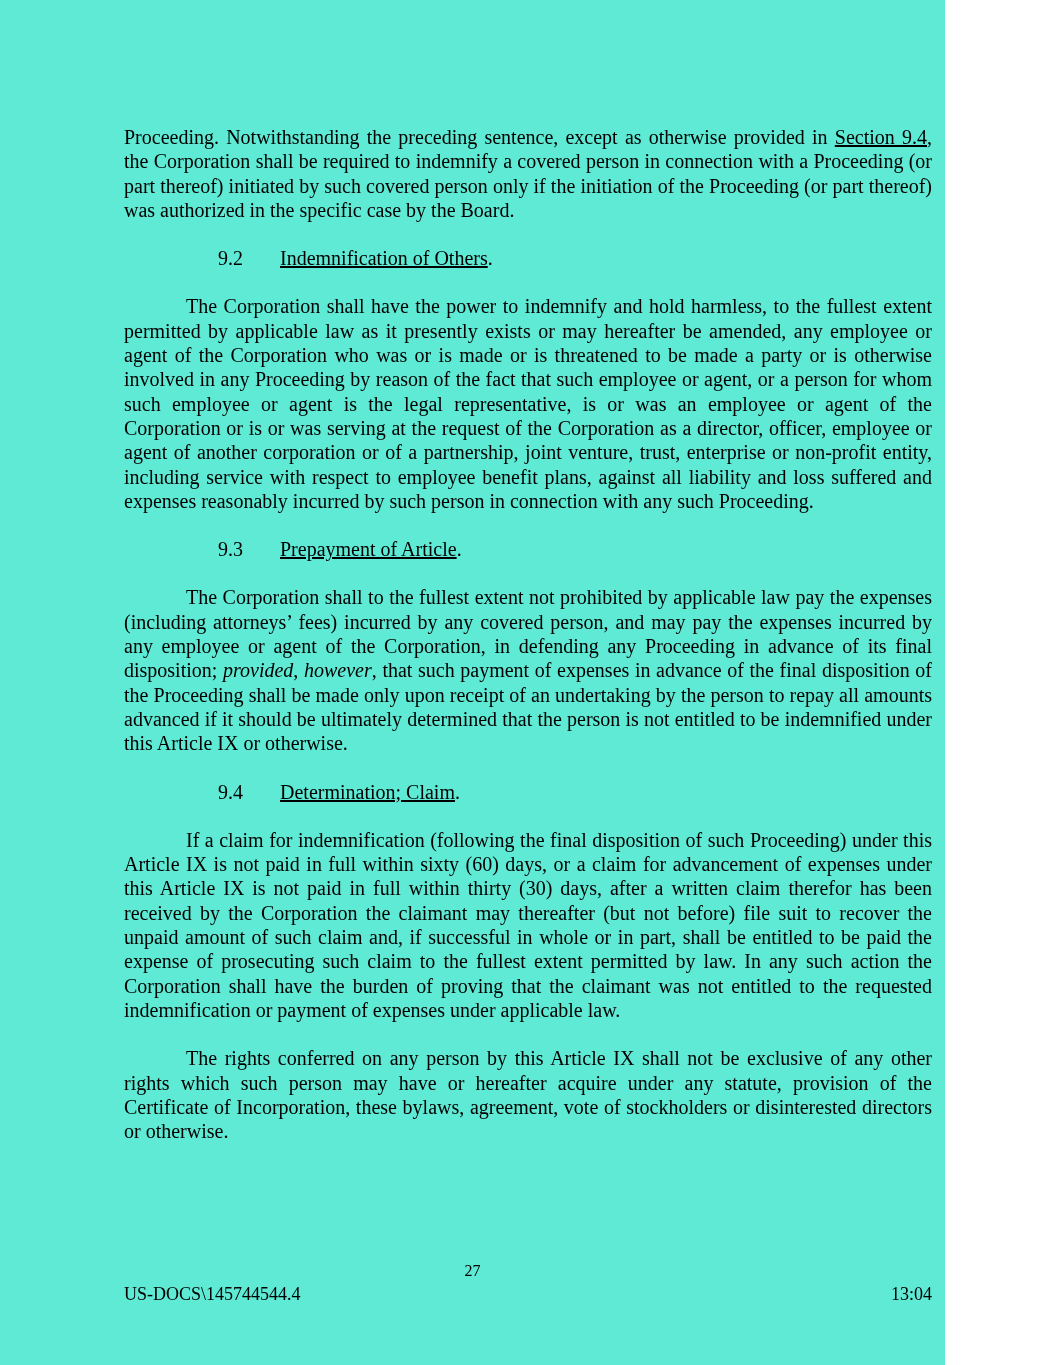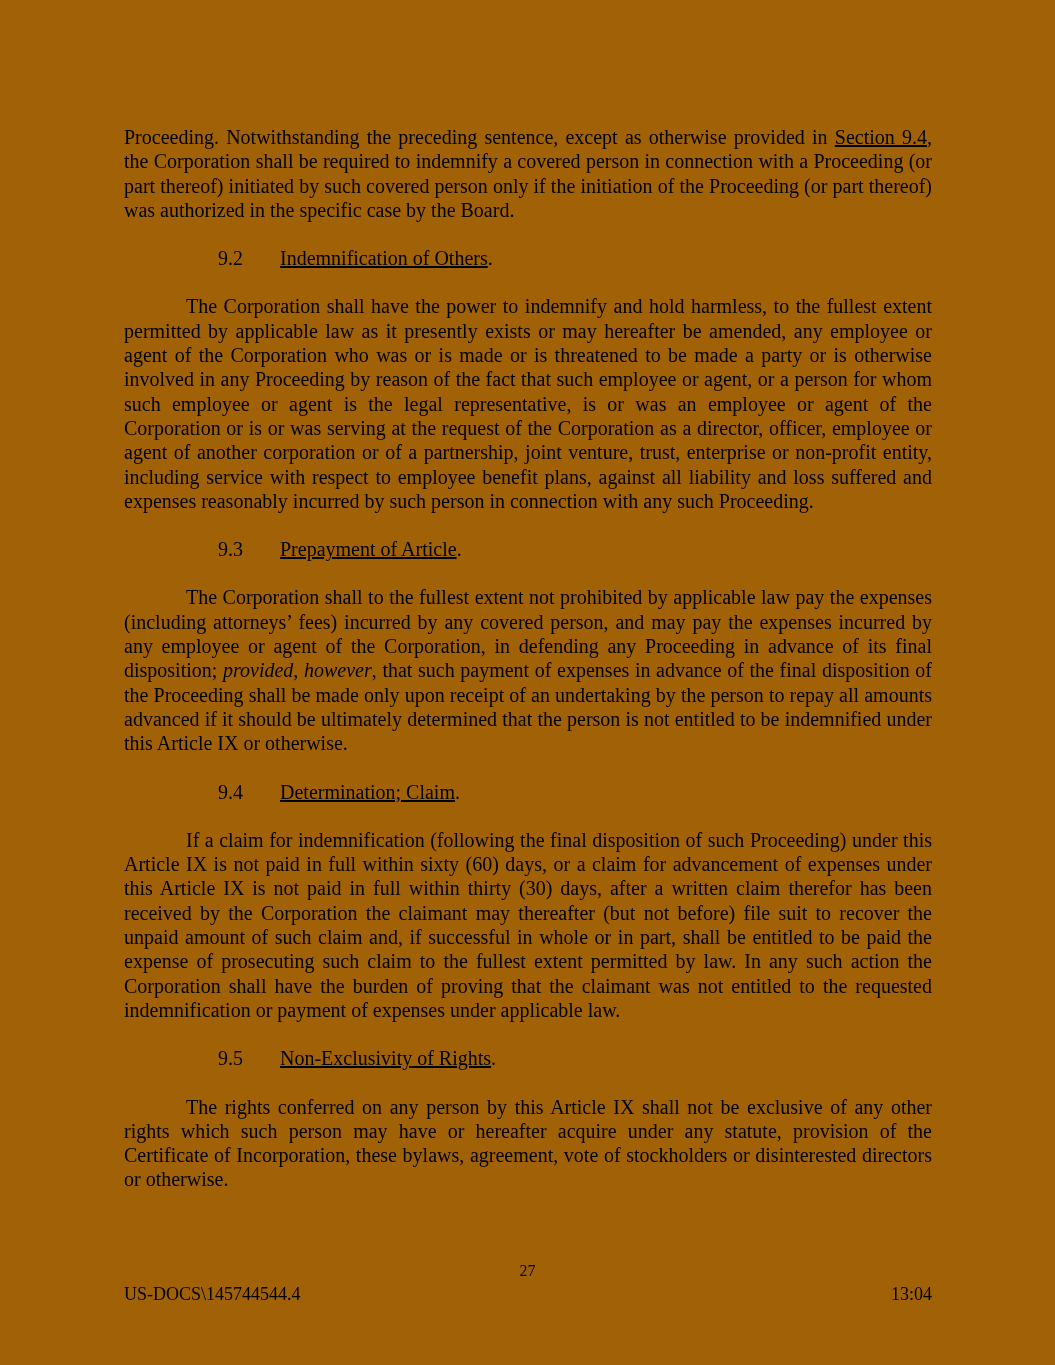--- a/index.html
+++ b/index.html
@@ -1,20 +1,20 @@
 <!DOCTYPE html>
 <html><head>
 <meta charset="utf-8">
 <style>
   html, body { margin: 0; padding: 0; background: #ffffff; }
   .page {
     position: relative;
-    width: 1055px;
+    width: 945px;
     height: 1365px;
-    background: #a16207;
+    background: #5eead4;
     font-family: "Liberation Serif", serif;
     font-size: 20px;
     line-height: 24.3px;
     color: #000000;
     overflow: hidden;
   }
   .content {
     position: absolute;
     left: 124px;
     top: 125px;
@@ -65,21 +65,20 @@
 
     <p class="heading"><span class="h-num">9.2</span><span class="h-title">Indemnification of Others</span><span>.</span></p>
     <p class="para"><span class="seg-normal">The Corporation shall have the power to indemnify and hold harmless, to the fullest extent permitted by applicable law as it presently exists or may hereafter be amended, any employee or agent of the Corporation who was or is made or is threatened to be made a party or is otherwise involved in any Proceeding by reason of the fact that such employee or agent, or a person for whom such employee or agent is the legal representative, is or was an employee or agent of the Corporation or is or was serving at the request of the Corporation as a director, officer, employee or agent of another corporation or of a partnership, joint venture, trust, enterprise or non-profit entity, including service with respect to employee benefit plans, against all liability and loss suffered and expenses reasonably incurred by such person in connection with any such Proceeding.</span></p>
 
     <p class="heading"><span class="h-num">9.3</span><span class="h-title">Prepayment of Article</span><span>.</span></p>
     <p class="para"><span class="seg-normal">The Corporation shall to the fullest extent not prohibited by applicable law pay the expenses (including attorneys’ fees) incurred by any covered person, and may pay the expenses incurred by any employee or agent of the Corporation, in defending any Proceeding in advance of its final disposition; </span><span class="seg-italic">provided</span><span class="seg-normal">, </span><span class="seg-italic">however</span><span class="seg-normal">, that such payment of expenses in advance of the final disposition of the Proceeding shall be made only upon receipt of an undertaking by the person to repay all amounts advanced if it should be ultimately determined that the person is not entitled to be indemnified under this Article IX or otherwise.</span></p>
 
     <p class="heading"><span class="h-num">9.4</span><span class="h-title">Determination; Claim</span><span>.</span></p>
     <p class="para"><span class="seg-normal">If a claim for indemnification (following the final disposition of such Proceeding) under this Article IX is not paid in full within sixty (60) days, or a claim for advancement of expenses under this Article IX is not paid in full within thirty (30) days, after a written claim therefor has been received by the Corporation the claimant may thereafter (but not before) file suit to recover the unpaid amount of such claim and, if successful in whole or in part, shall be entitled to be paid the expense of prosecuting such claim to the fullest extent permitted by law. In any such action the Corporation shall have the burden of proving that the claimant was not entitled to the requested indemnification or payment of expenses under applicable law.</span></p>
 
-    <p class="heading"><span class="h-num">9.5</span><span class="h-title">Non-Exclusivity of Rights</span><span>.</span></p>
     <p class="para"><span class="seg-normal">The rights conferred on any person by this Article IX shall not be exclusive of any other rights which such person may have or hereafter acquire under any statute, provision of the Certificate of Incorporation, these bylaws, agreement, vote of stockholders or disinterested directors or otherwise.</span></p>
 
   </div>
 
   <div class="page-number">27</div>
 
   <div class="footer">
     <span>US-DOCS\145744544.4</span>
     <span>13:04</span>
   </div>

